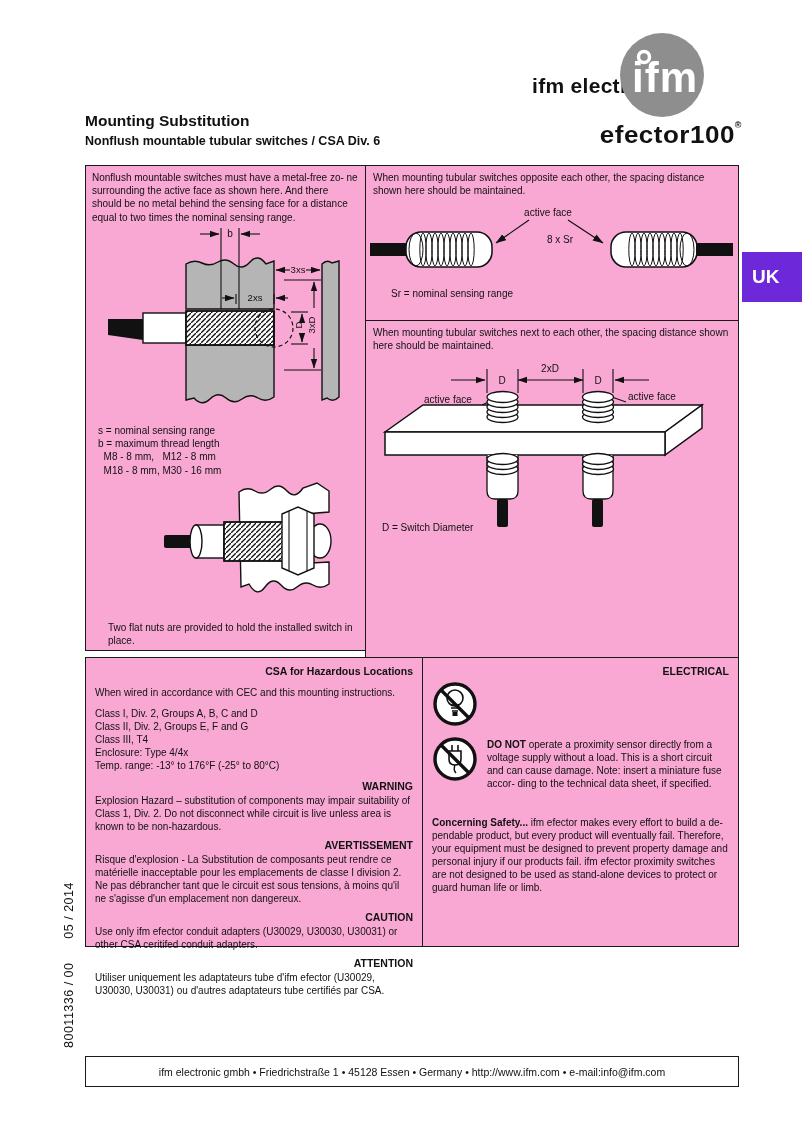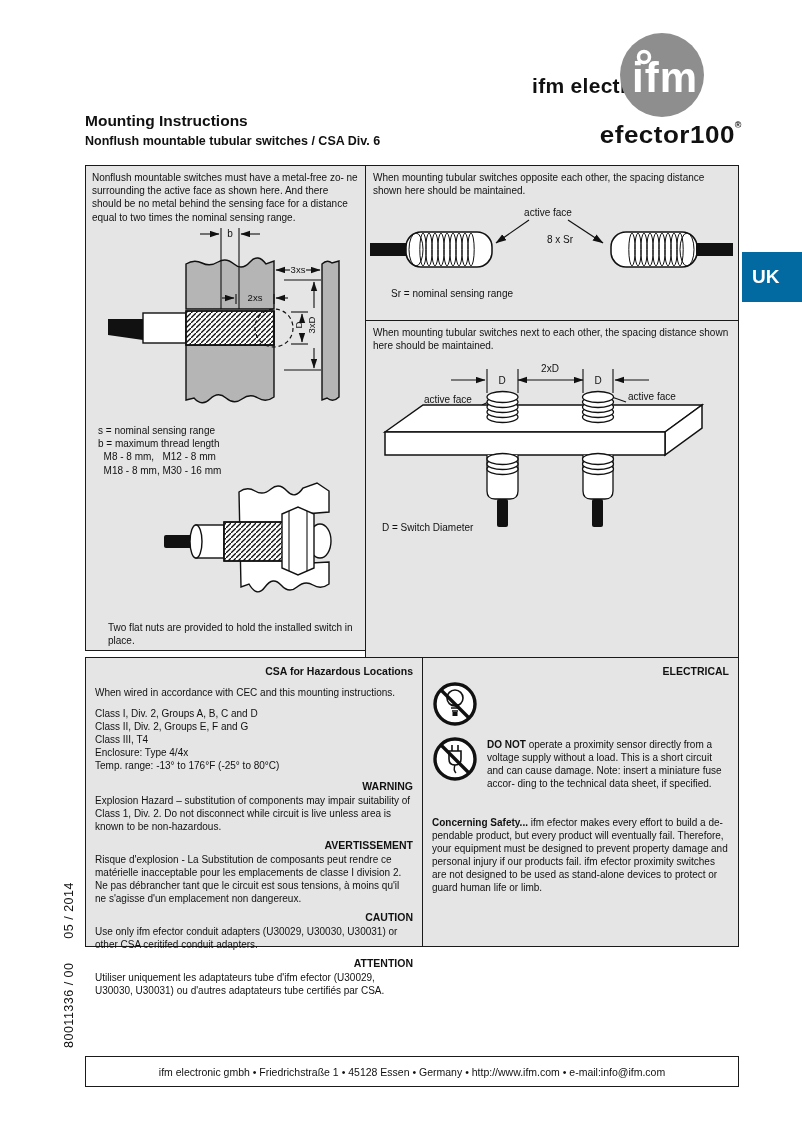--- a/index.html
+++ b/index.html
@@ -1,29 +1,29 @@
 <!DOCTYPE html>
 <html><head>
 <meta charset="utf-8">
 <style>
   html,body{margin:0;padding:0;background:#e8e8e8;}
   #page{position:relative;width:802px;height:1134px;background:#ffffff;overflow:hidden;
         font-family:"Liberation Sans",sans-serif;color:#111;}
   .abs{position:absolute;}
-  .box{position:absolute;border:1.5px solid #1a1a1a;background:#e5e5e5;box-sizing:border-box;}
+  .box{position:absolute;border:1.5px solid #1a1a1a;background:#f9a8d4;box-sizing:border-box;}
   .box-text{font-size:10px;line-height:1.32;color:#111;}
   .preline{white-space:pre-line;}
   .pre{white-space:pre;}
   .b{font-weight:bold;}
   #brand{font-size:21px;font-weight:bold;letter-spacing:0.3px;}
   #efector{font-size:26px;font-weight:800;letter-spacing:0.5px;transform:scaleY(0.92);transform-origin:left bottom;}
   #efector .reg{font-size:9px;vertical-align:top;}
   #title-main{font-size:15.5px;font-weight:bold;}
   #title-sub{font-size:12.5px;font-weight:bold;}
-  #uk-badge{background:#0369a1;color:#fff;font-size:19px;font-weight:bold;
+  #uk-badge{background:#6d28d9;color:#fff;font-size:19px;font-weight:bold;
             display:flex;align-items:center;padding-left:10px;box-sizing:border-box;}
   svg text{font-family:"Liberation Sans",sans-serif;font-size:10px;fill:#111;}
   svg .dim{stroke:#111;stroke-width:1.1;fill:none;}
   .colL{position:absolute;left:0;top:0;width:337px;height:100%;border-right:1.5px solid #1a1a1a;
         box-sizing:border-box;padding:7px 9px;}
   .colR{position:absolute;left:337px;top:0;right:0;height:100%;box-sizing:border-box;padding:7px 9px;}
   .sec-h{font-size:10.5px;font-weight:bold;margin:0 0 2px 0;text-align:right;}
   .sec-p{font-size:10px;line-height:1.3;margin:0 0 8px 0;}
   .tight{margin:0 0 6px 0;}
   .elec-row{display:flex;align-items:flex-start;margin-bottom:5px;}
@@ -45,21 +45,21 @@
       <circle cx="42" cy="42" r="42" fill="#8e8e8e"></circle>
       <circle cx="24" cy="24" r="5.5" fill="none" stroke="#fff" stroke-width="3.5"></circle>
       <text x="45" y="59" text-anchor="middle" style="font-size:42px;font-weight:bold;fill:#fff;letter-spacing:1px;">ifm</text>
     </svg>
   </div>
 
   <div class="abs" id="efector" style="left:578px;top:118px;width:164px;text-align:right;">
     <span>efector100</span><span class="reg">®</span>
   </div>
 
-  <div class="abs" id="title-main" style="left:85px;top:112px;">Mounting Instructions</div>
+  <div class="abs" id="title-main" style="left:85px;top:112px;">Mounting Substitution</div>
   <div class="abs" id="title-sub" style="left:85px;top:134px;">Nonflush mountable tubular switches / CSA Div. 6</div>
 
   <div class="abs" id="uk-badge" style="left:742px;top:252px;width:60px;height:50px;">UK</div>
 
   <div class="box" style="left:85px;top:165px;width:281px;height:486px;">
     <div class="abs box-text" style="left:6px;top:5px;right:6px;">Nonflush mountable switches must have a metal-free zo- ne surrounding the active face as shown here. And there should be no metal behind the sensing face for a distance equal to two times the nominal sensing range.</div>
 
     <svg class="abs" style="left:0;top:52px;" width="280" height="205" viewBox="0 0 280 205">
       <defs>
         <pattern id="hatch1" patternUnits="userSpaceOnUse" width="5" height="5">

